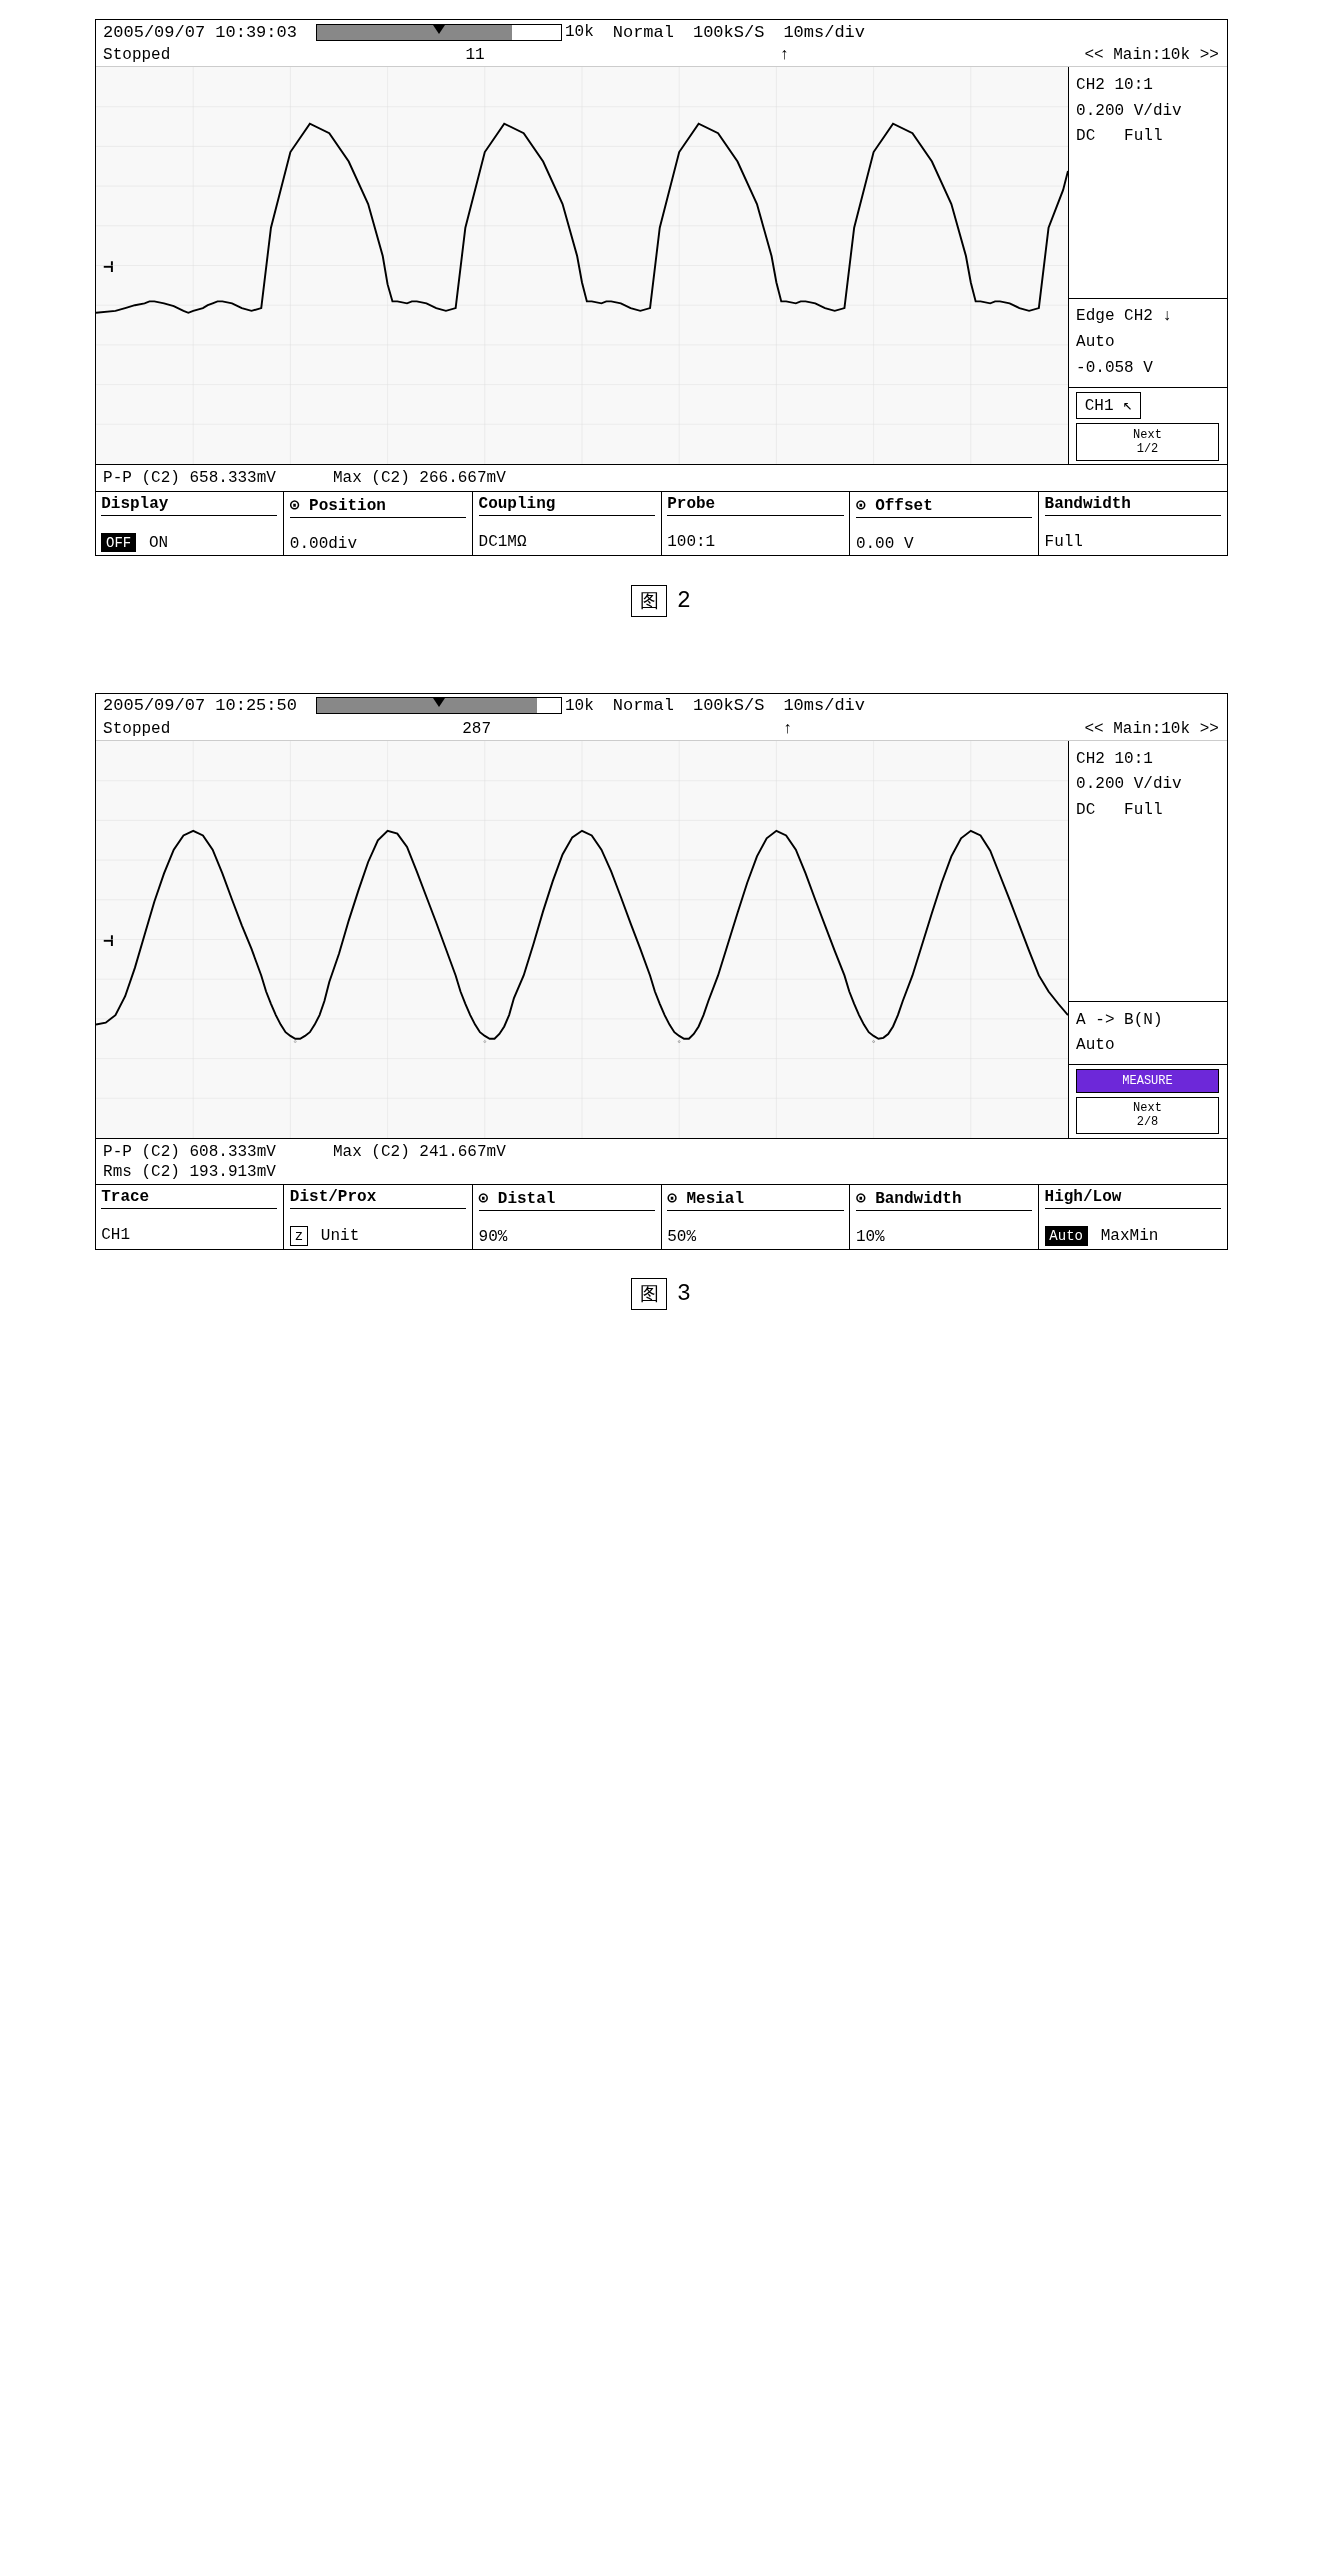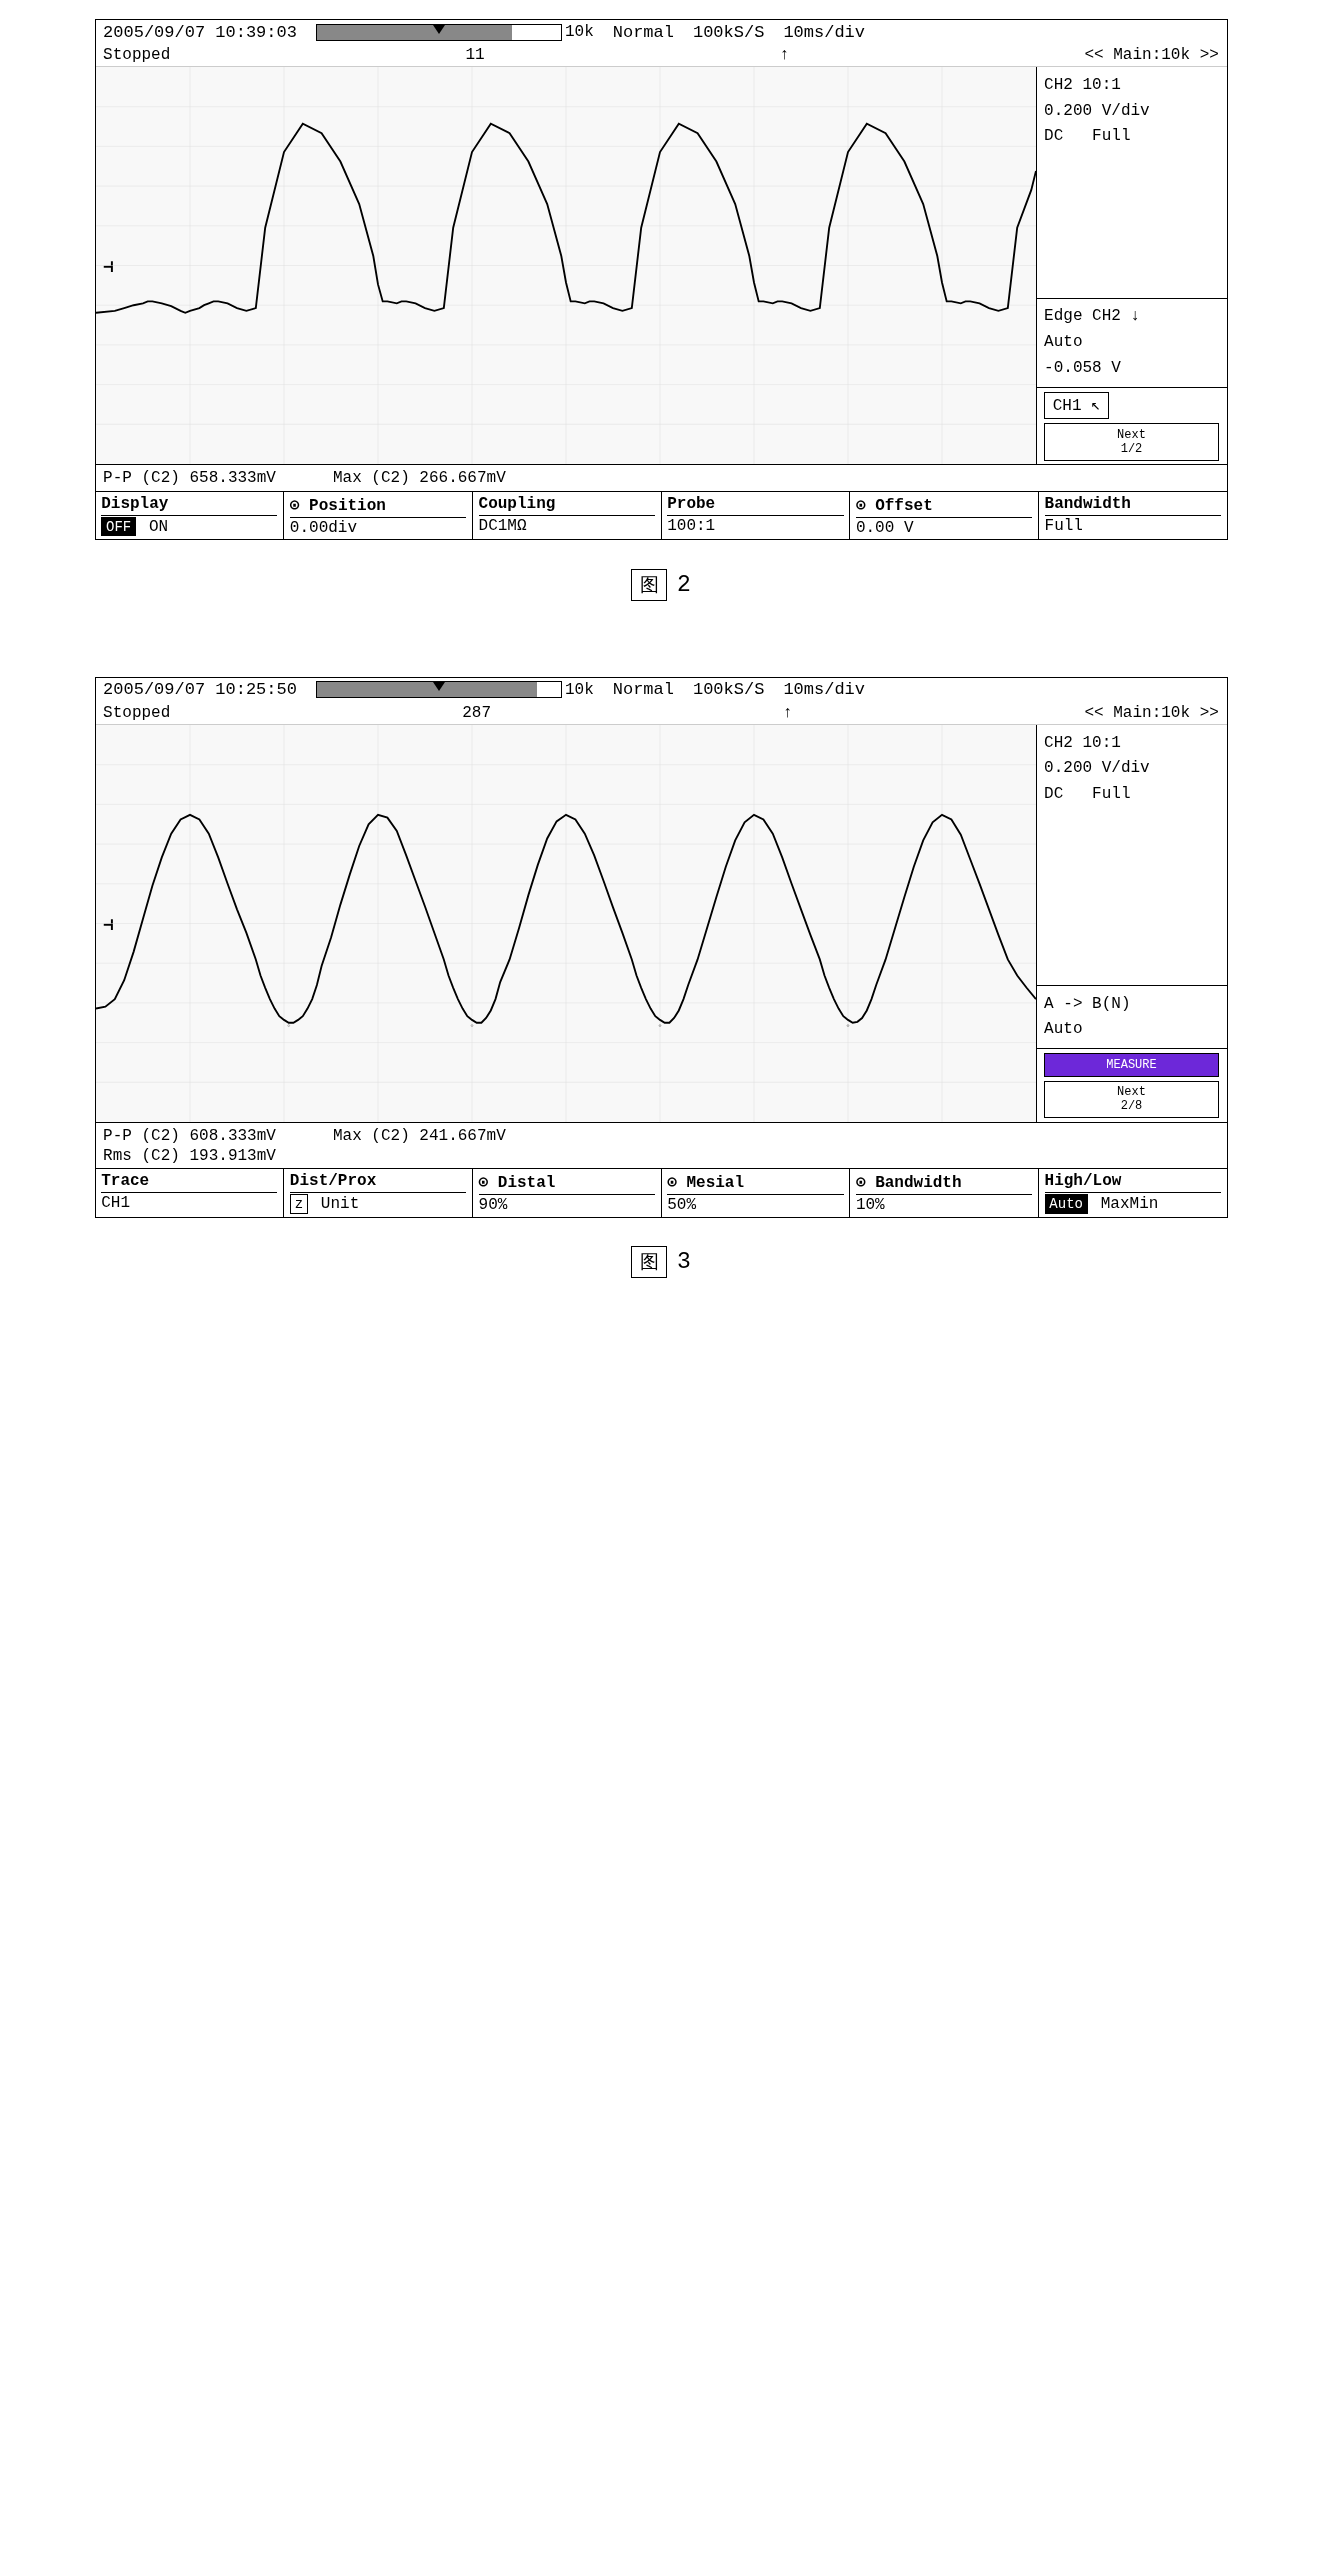--- a/index.html
+++ b/index.html
@@ -91,21 +91,21 @@
     }
 
     .control-group:last-child {
       border-right: none;
     }
 
     .control-label {
       font-weight: bold;
       border-bottom: 0.9px solid #000;
       padding-bottom: 1.9px;
-      margin-bottom: 1px;
+      margin-bottom: 17px;
     }
 
     .control-value {
       font-size: 16px;
     }
 
     .control-value-row {
       display: flex;
       gap: 13px;
       align-items: center;
@@ -117,21 +117,21 @@
       font-size: 14px;
       display: inline-block;
     }
 
     .btn-active {
       background: #000;
       color: #fff;
     }
 
     .scope-sidebar-box {
-      width: 190px;
+      width: 158px;
       display: flex;
       flex-direction: column;
     }
 
     .sidebar-ch-info {
       flex: 1;
       padding: 5.7px 7.6px;
       font-size: 16px;
       line-height: 1.6;
     }

